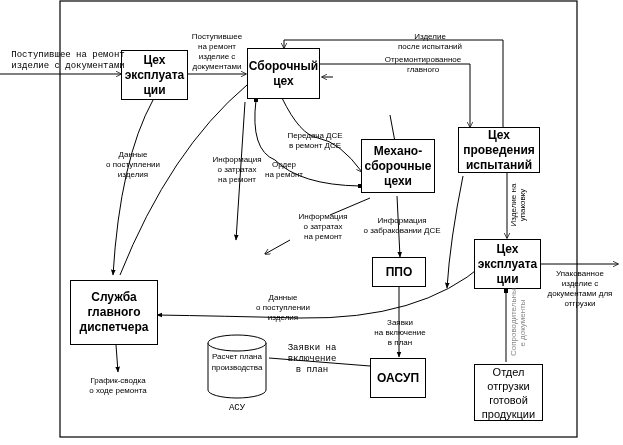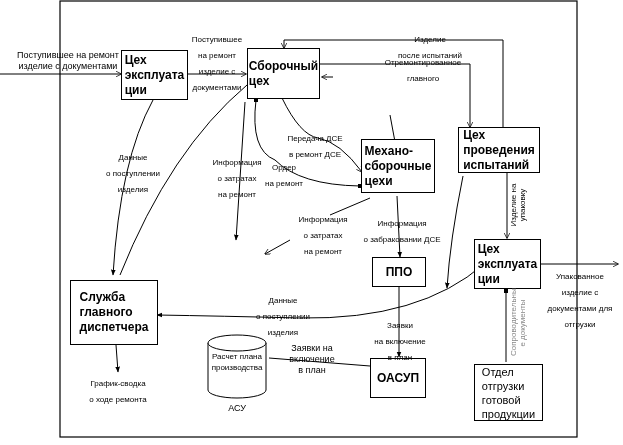--- a/index.html
+++ b/index.html
@@ -1,25 +1,25 @@
 <!DOCTYPE html>
 <html><head>
 <meta charset="utf-8">
 <style>
   html, body { margin: 0; padding: 0; background: #ffffff; }
   body { width: 623px; height: 445px; position: relative; overflow: hidden;
          font-family: "Liberation Sans", sans-serif; color: #000; }
   #diagram { position: absolute; left: 0; top: 0; width: 623px; height: 445px; }
   .box { position: absolute; border: 1px solid #000; background: #fff; box-sizing: border-box;
-         display: flex; align-items: center; justify-content: center; text-align: left;
+         display: flex; align-items: center; justify-content: center; text-align: center;
          font-weight: bold; font-size: 12px; line-height: 15px; white-space: pre-line; }
   .box.normal { font-weight: normal; font-size: 11px; line-height: 14px; }
-  .lbl { position: absolute; font-size: 8px; line-height: 16px; text-align: center; white-space: pre-line;
+  .lbl { position: absolute; font-size: 8px; line-height: 10px; text-align: center; white-space: pre-line;
          background: transparent; }
-  .lbl.big { font-size: 9px; line-height: 11px; }
+  .lbl.big { font-size: 9px; line-height: 11px; font-family: Liberation Mono, monospace; }
   .vlbl { position: absolute; font-size: 8px; line-height: 9px; text-align: center; white-space: pre-line;
           transform-origin: left top; }
   .gray { color: #888; }
   .cyl-text { position: absolute; font-size: 8px; line-height: 11px; text-align: center; white-space: pre-line; }
 </style>
 </head>
 <body>
 
 <div id="diagram">
   <svg width="623" height="445" viewBox="0 0 623 445" style="position:absolute;left:0;top:0">

